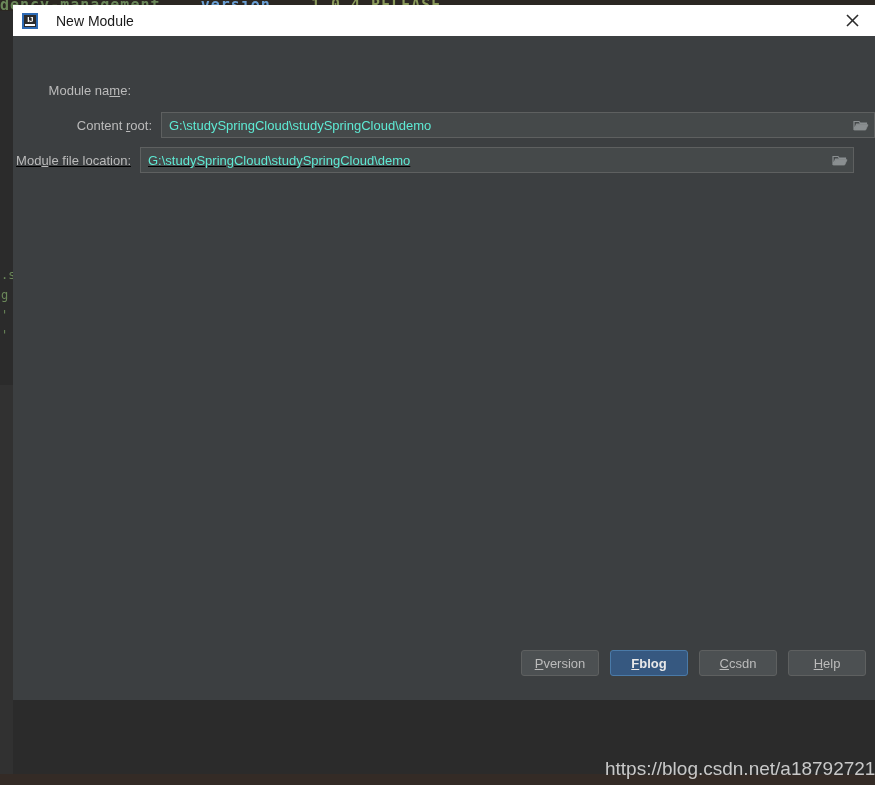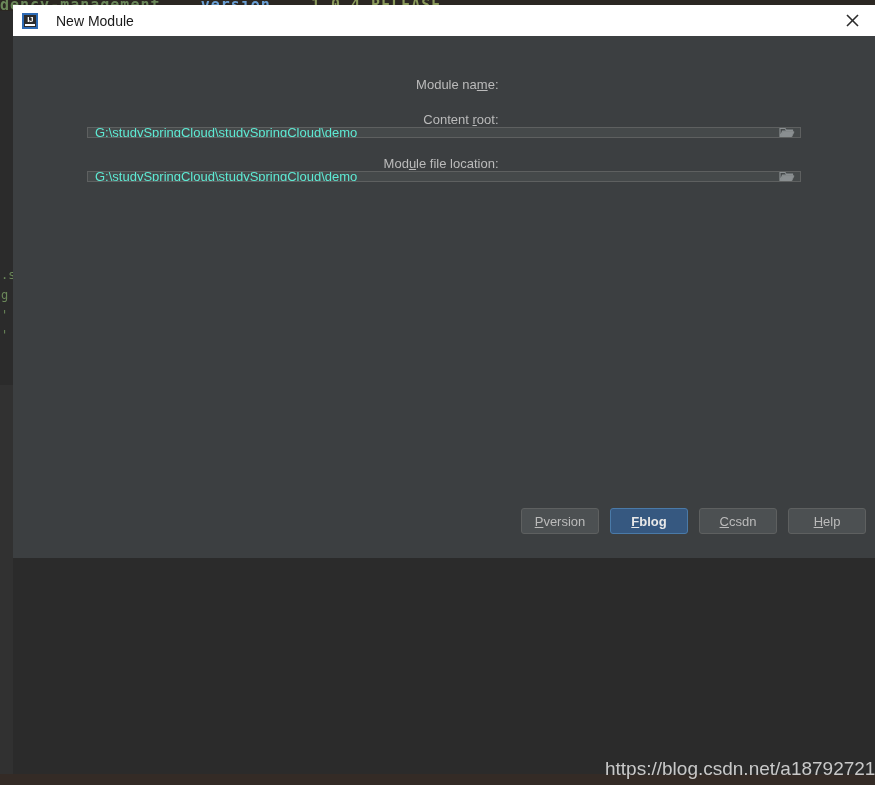--- a/index.html
+++ b/index.html
@@ -68,21 +68,21 @@
     position: absolute;
     left: 0; top: 385px;
     width: 13px; height: 389px;
     background: #313131;
   }
 
   
   #dialog-window {
     position: absolute;
     left: 13px; top: 5px;
-    width: 862px; height: 553px;
+    width: 862px; height: 695px;
     background: #3c3f41;
     display: flex;
     flex-direction: column;
     border-radius: 15px;
   }
 
   
   #dialog-titlebar {
     height: 31px;
     background: #ffffff;
@@ -143,25 +143,24 @@
     background: #3c3f41;
   }
 
   .form-row {
     position: absolute;
     left: 0;
     width: 100%;
     height: 26px;
     display: flex;
     align-items: center;
-    flex-direction: column;
   }
   #row-module-name     { top: 41px; }
   #row-content-root    { top: 76px; justify-content: flex-end; }
-  #row-module-file-loc { top: 120px; }
+  #row-module-file-loc { top: 111px; text-decoration: underline; }
 
   .field-label {
     width: 127px;
     text-align: right;
     padding-right: 9px;
     font-size: 13px;
     color: #bbbbbb;
     font-family: "Liberation Sans", sans-serif;
     white-space: nowrap;
     flex: none;

